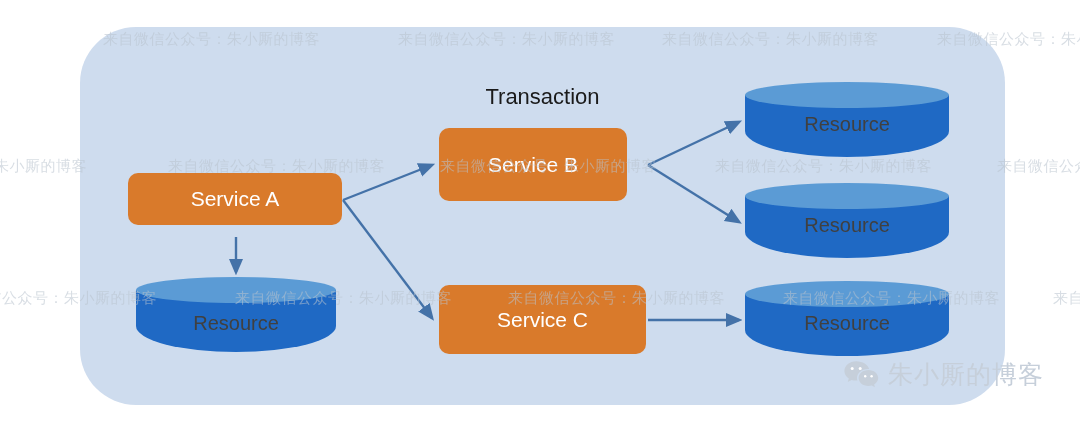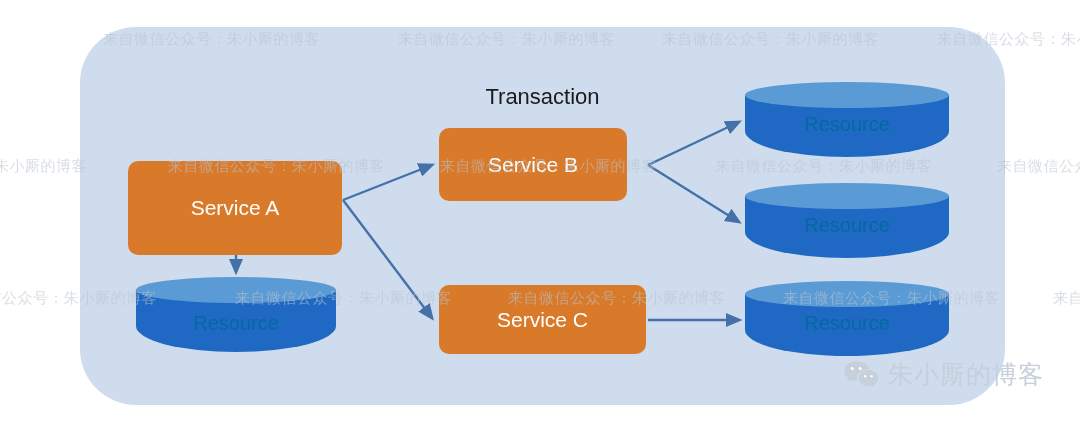--- a/index.html
+++ b/index.html
@@ -75,21 +75,21 @@
     background: #d97a2b;
     border-radius: 10px;
     color: #ffffff;
     font-size: 21px;
     display: flex;
     align-items: center;
     justify-content: center;
     z-index: 4;
     font-family: "Liberation Sans", sans-serif;
   }
-  #service-a { left: 128px; top: 161px; width: 214px; height: 94px; }
+  #service-a { left: 128px; top: 173px; width: 214px; height: 52px; }
   #service-b { left: 439px; top: 128px; width: 188px; height: 73px; }
   #service-c { left: 439px; top: 285px; width: 207px; height: 69px; }
 
   
   .cylinder {
     position: absolute;
     z-index: 4;
   }
   .cyl-top {
     position: absolute;
@@ -106,21 +106,21 @@
     width: 100%;
     background: #1f69c4;
     border-bottom-left-radius: 50% 26px;
     border-bottom-right-radius: 50% 26px;
   }
   .cyl-label {
     position: absolute;
     left: 0;
     width: 100%;
     text-align: center;
-    color: #0369a1;
+    color: #404040;
     font-size: 20px;
     font-family: "Liberation Sans", sans-serif;
   }
   #resource-a  { left: 136px; top: 277px; width: 200px; height: 80px; }
   #resource-b1 { left: 745px; top: 82px;  width: 204px; height: 80px; }
   #resource-b2 { left: 745px; top: 183px; width: 204px; height: 80px; }
   #resource-c  { left: 745px; top: 281px; width: 204px; height: 80px; }
 
   
   #brand-logo {

